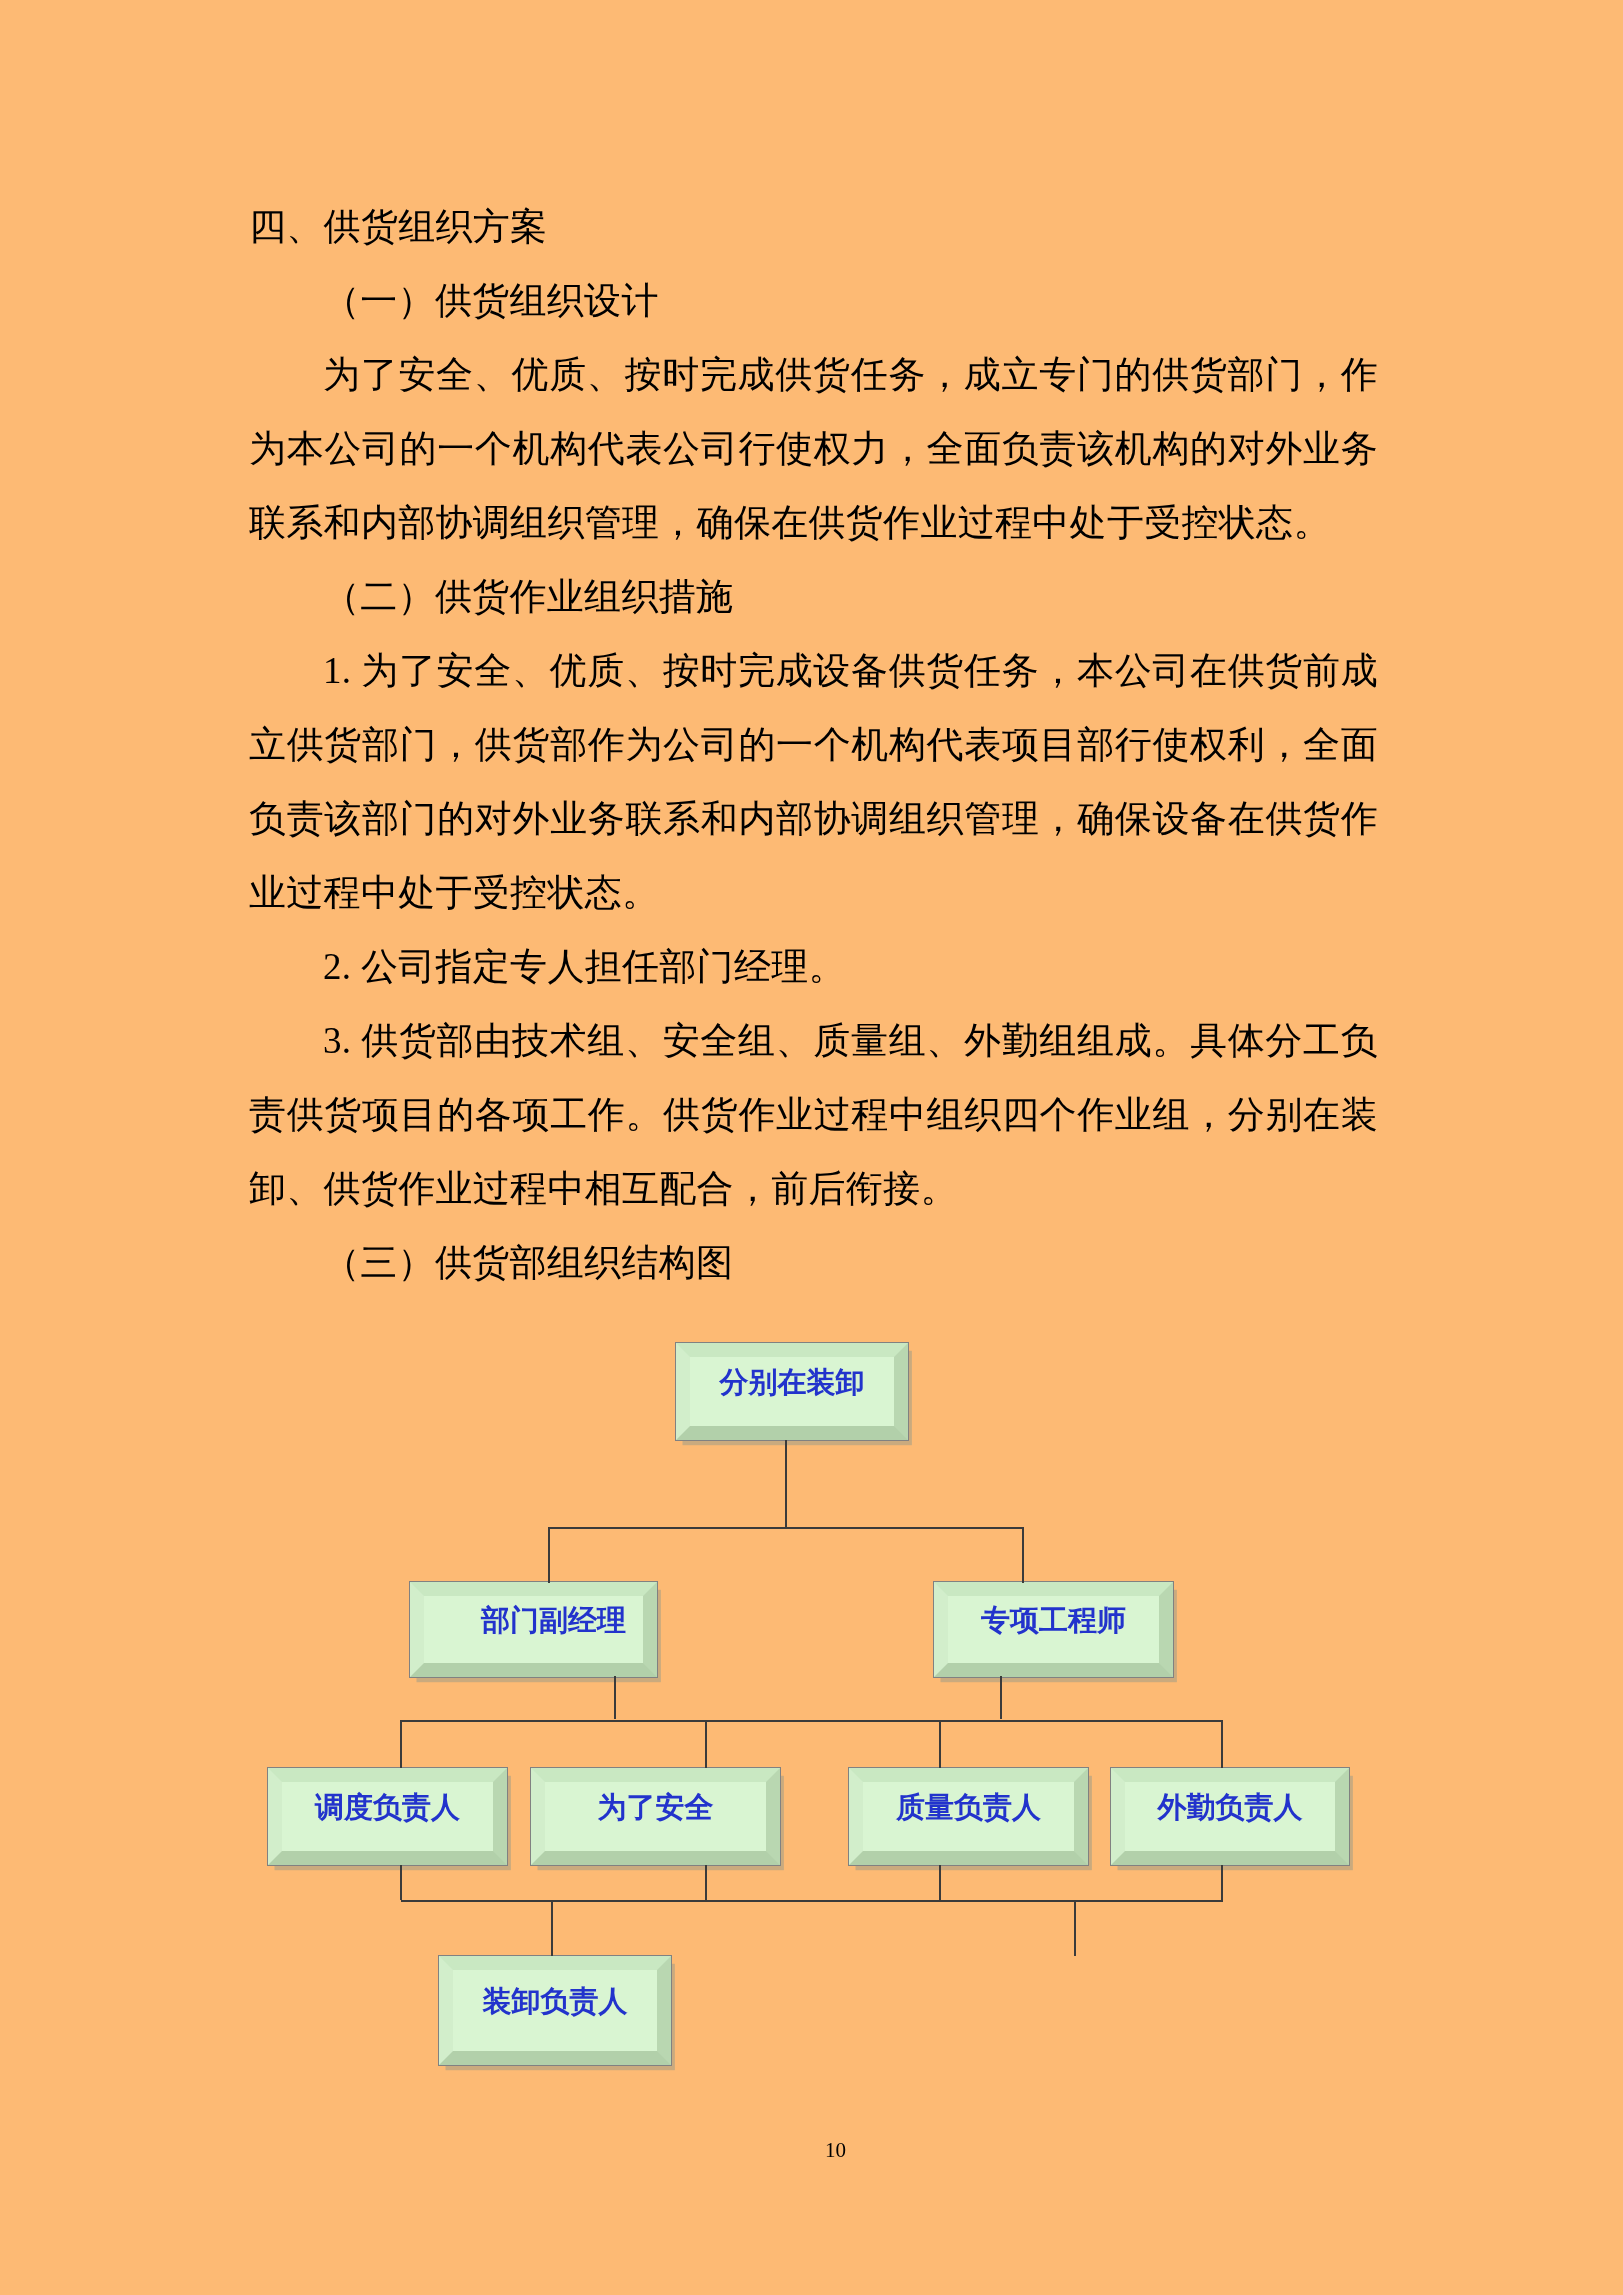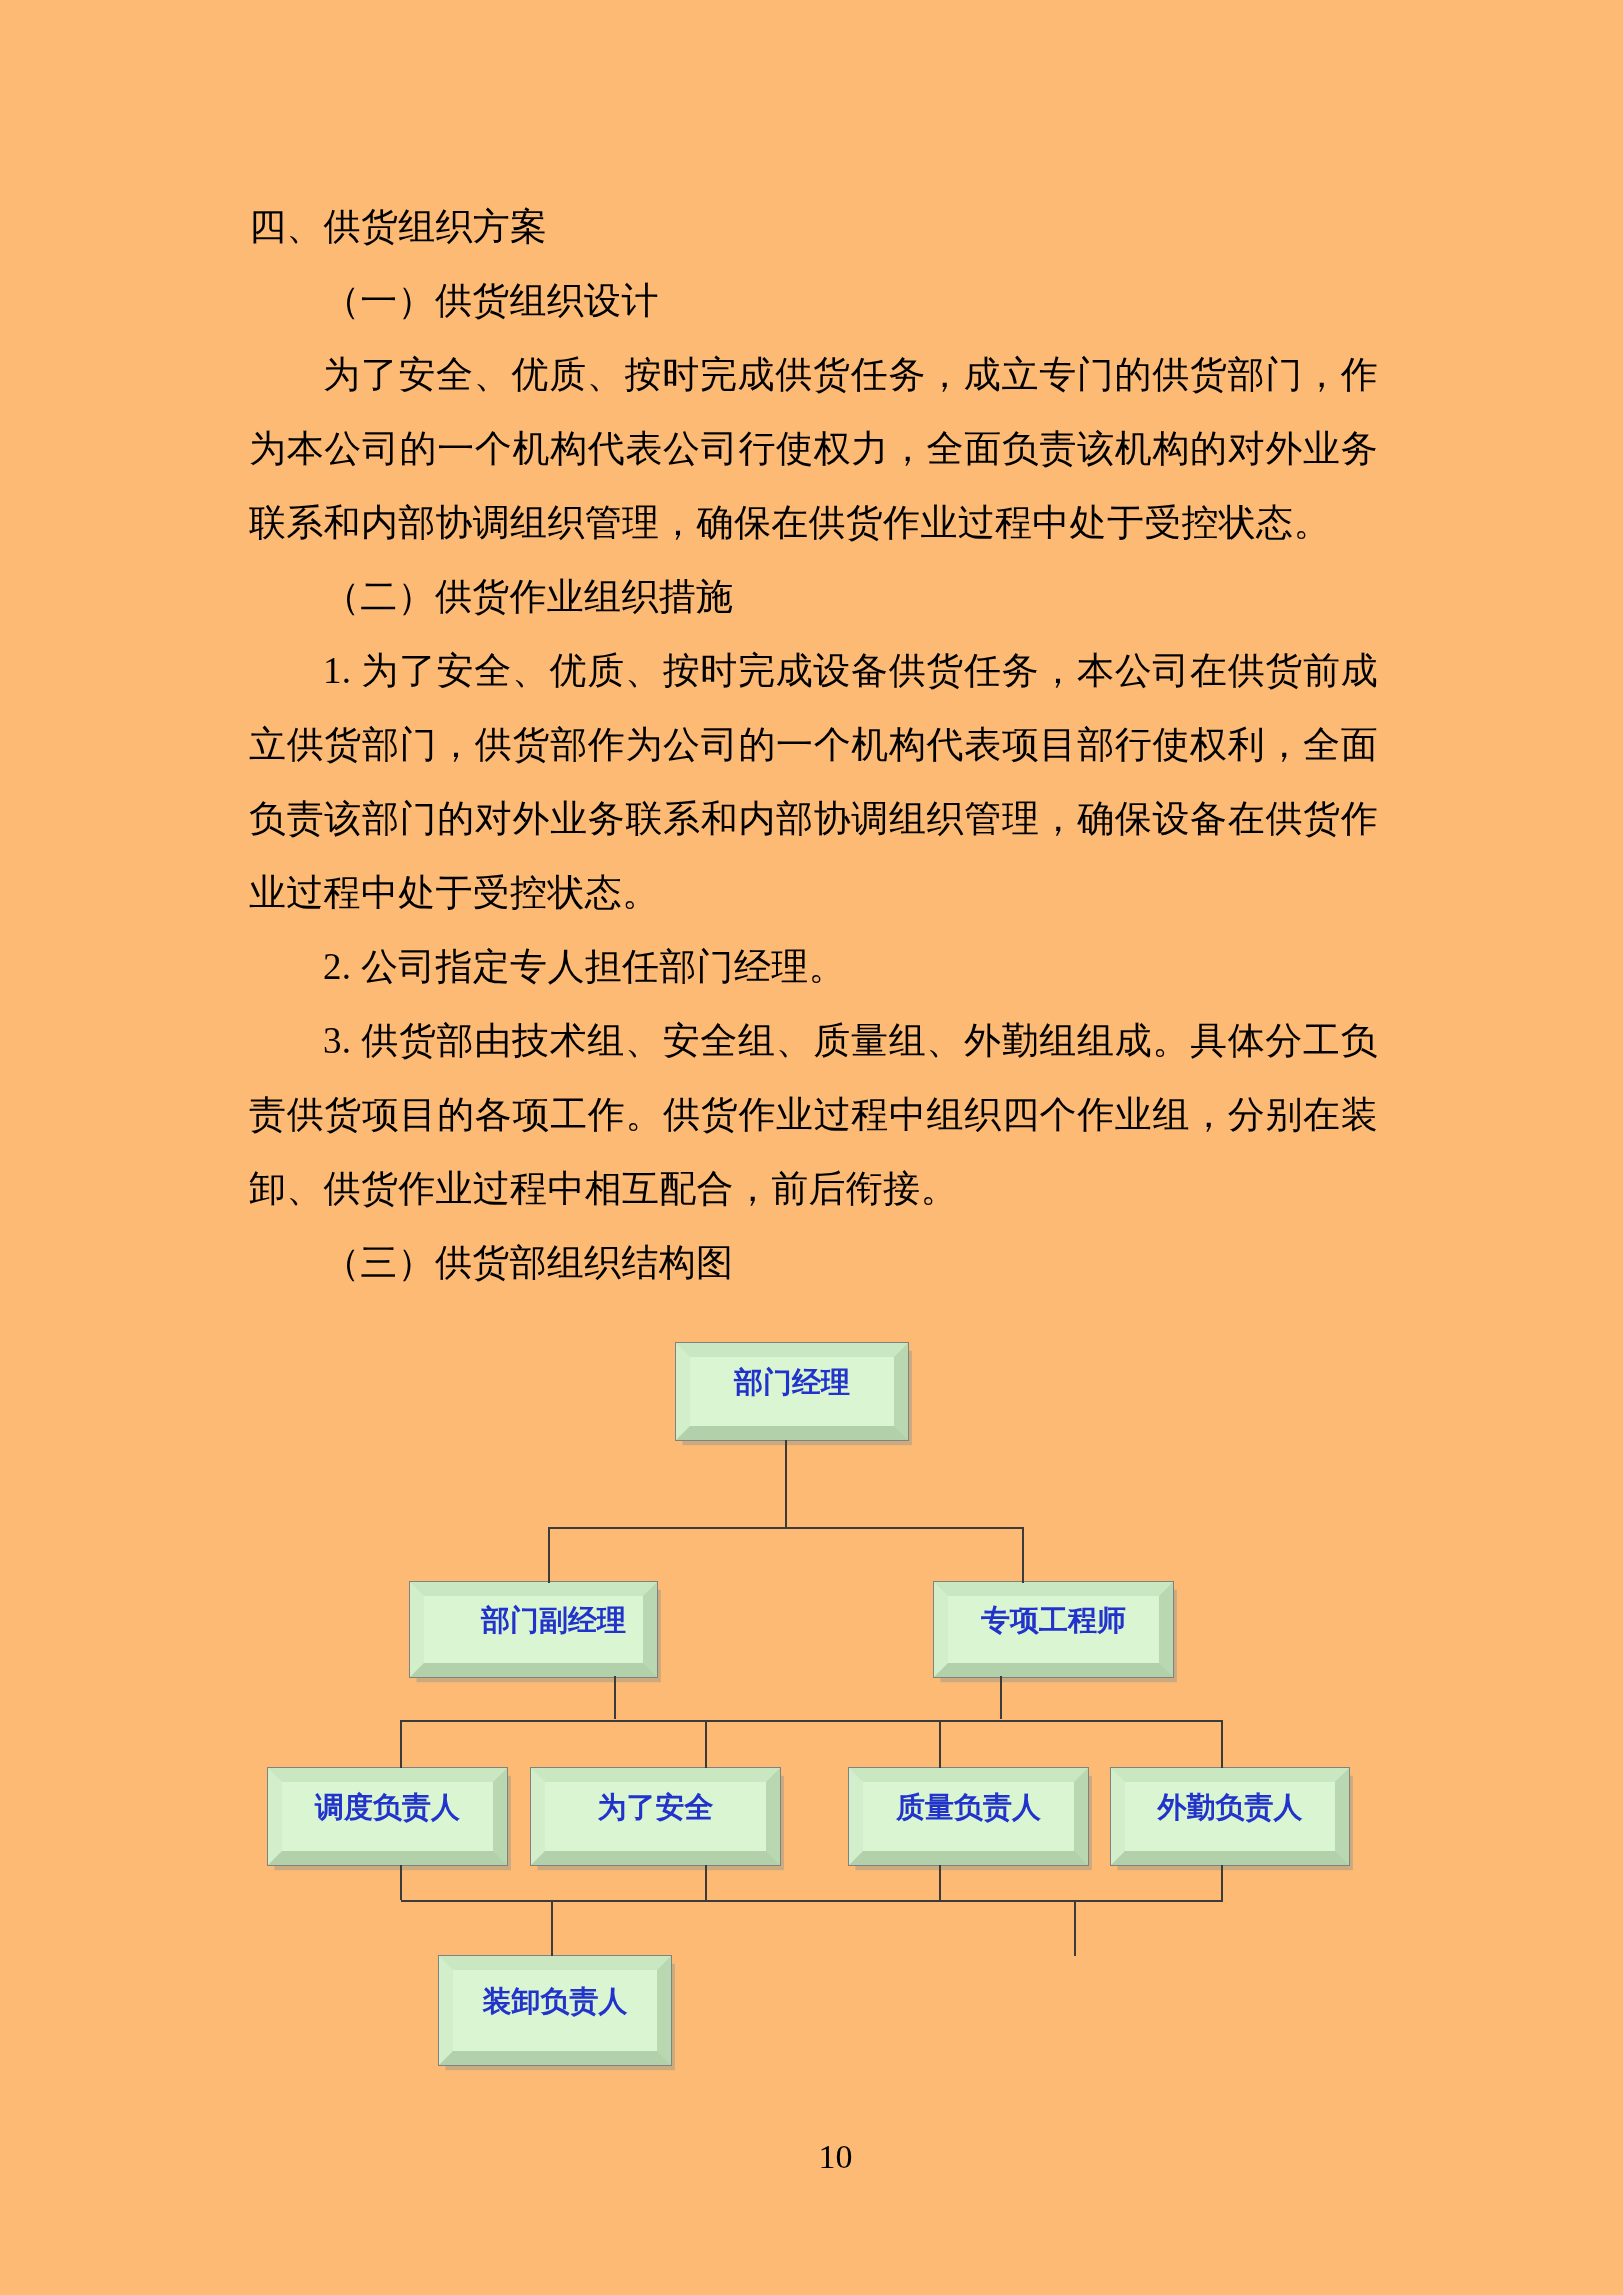--- a/index.html
+++ b/index.html
@@ -45,21 +45,21 @@
   .hline, .vline { position:absolute; background:#3b3b3b; }
   .hline { height:2px; }
   .vline { width:2px; }
   
   #page-footer {
     position:absolute;
     left:0; top:2138px; width:100%;
     box-sizing:border-box;
     padding-left:48px;
     text-align:center;
-    font-size:34px;
+    font-size:21px;
     color:#000;
     font-family:"Liberation Serif","DejaVu Serif",serif;
   }
 </style>
 </head>
 <body>
 
 <div id="page">
 
   <div id="content">
@@ -68,21 +68,21 @@
     <p class="ind">为了安全、优质、按时完成供货任务，成立专门的供货部门，作为本公司的一个机构代表公司行使权力，全面负责该机构的对外业务联系和内部协调组织管理，确保在供货作业过程中处于受控状态。</p>
     <p class="ind">（二）供货作业组织措施</p>
     <p class="ind">1. 为了安全、优质、按时完成设备供货任务，本公司在供货前成立供货部门，供货部作为公司的一个机构代表项目部行使权利，全面负责该部门的对外业务联系和内部协调组织管理，确保设备在供货作业过程中处于受控状态。</p>
     <p class="ind">2. 公司指定专人担任部门经理。</p>
     <p class="ind">3. 供货部由技术组、安全组、质量组、外勤组组成。具体分工负责供货项目的各项工作。供货作业过程中组织四个作业组，分别在装卸、供货作业过程中相互配合，前后衔接。</p>
     <p class="ind">（三）供货部组织结构图</p>
   </div>
 
   <div id="org-chart">
 
-    <div class="node" style="left:676px;top:1343px;width:232px;height:97px;">部门经理</div>
+    <div class="node" style="left:676px;top:1343px;width:232px;height:97px;">分别在装卸</div>
 
     <div class="node" style="left:410px;top:1582px;width:247px;height:95px;padding-left:40px;">部门副经理</div>
     <div class="node" style="left:934px;top:1582px;width:239px;height:95px;">专项工程师</div>
 
     <div class="node" style="left:268px;top:1768px;width:239px;height:97px;">调度负责人</div>
     <div class="node" style="left:531px;top:1768px;width:249px;height:97px;">为了安全</div>
     <div class="node" style="left:849px;top:1768px;width:239px;height:97px;">质量负责人</div>
     <div class="node" style="left:1111px;top:1768px;width:238px;height:97px;">外勤负责人</div>
 
     <div class="node" style="left:439px;top:1956px;width:232px;height:109px;">装卸负责人</div>

